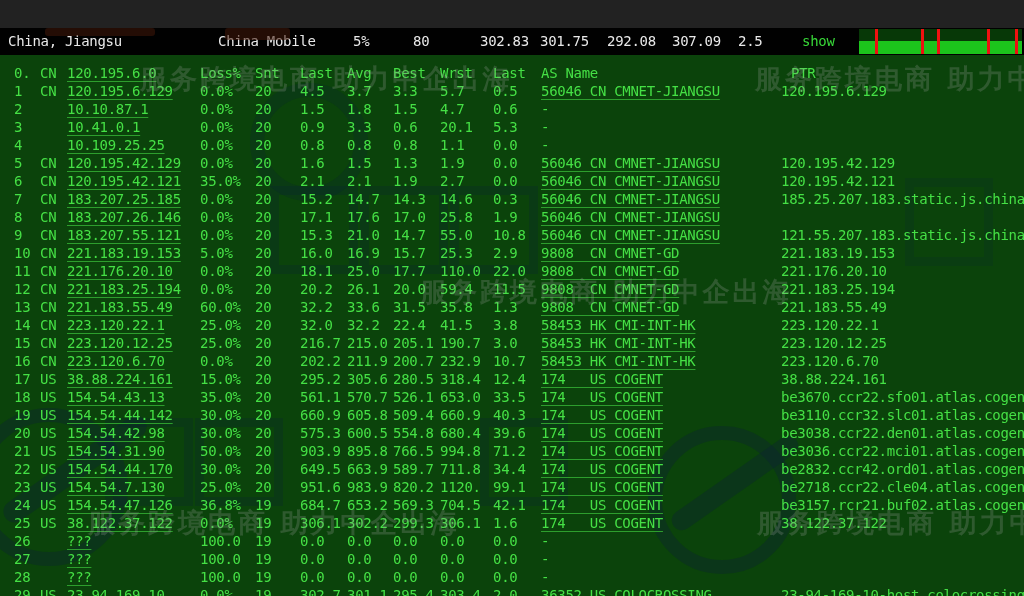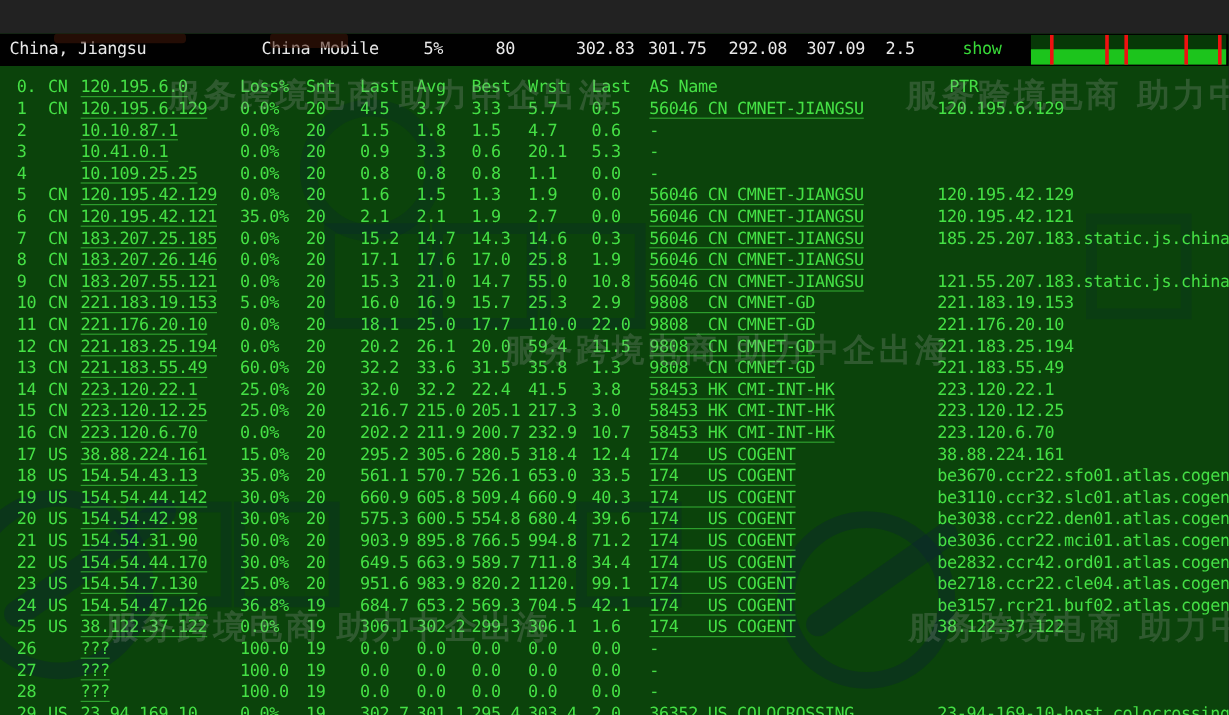--- a/index.html
+++ b/index.html
@@ -281,21 +281,21 @@
     </div>
         <div class="row">
       <span class="c hop">15</span>
       <span class="c cc">CN</span>
       <span class="c ip u">223.120.12.25</span>
       <span class="c loss">25.0%</span>
       <span class="c snt">20</span>
       <span class="c last">216.7</span>
       <span class="c avg">215.0</span>
       <span class="c best">205.1</span>
-      <span class="c wrst">217.3</span>
+      <span class="c wrst">190.7</span>
       <span class="c stdev">3.0</span>
       <span class="c asname u">58453 HK CMI-INT-HK</span>
       <span class="c ptr">223.120.12.25</span>
     </div>
         <div class="row">
       <span class="c hop">16</span>
       <span class="c cc">CN</span>
       <span class="c ip u">223.120.6.70</span>
       <span class="c loss">0.0%</span>
       <span class="c snt">20</span>

